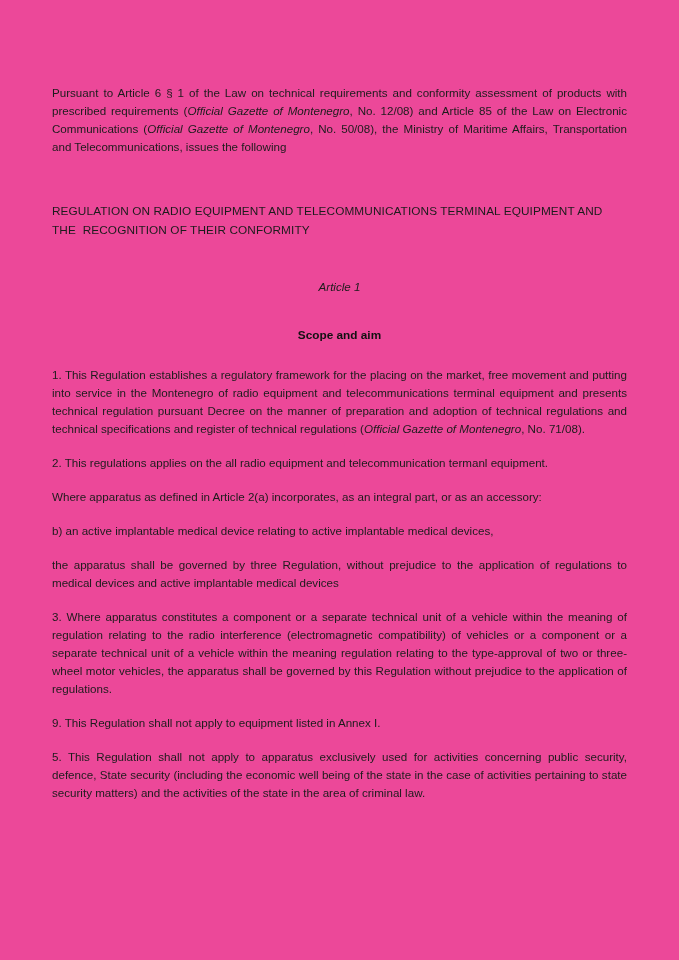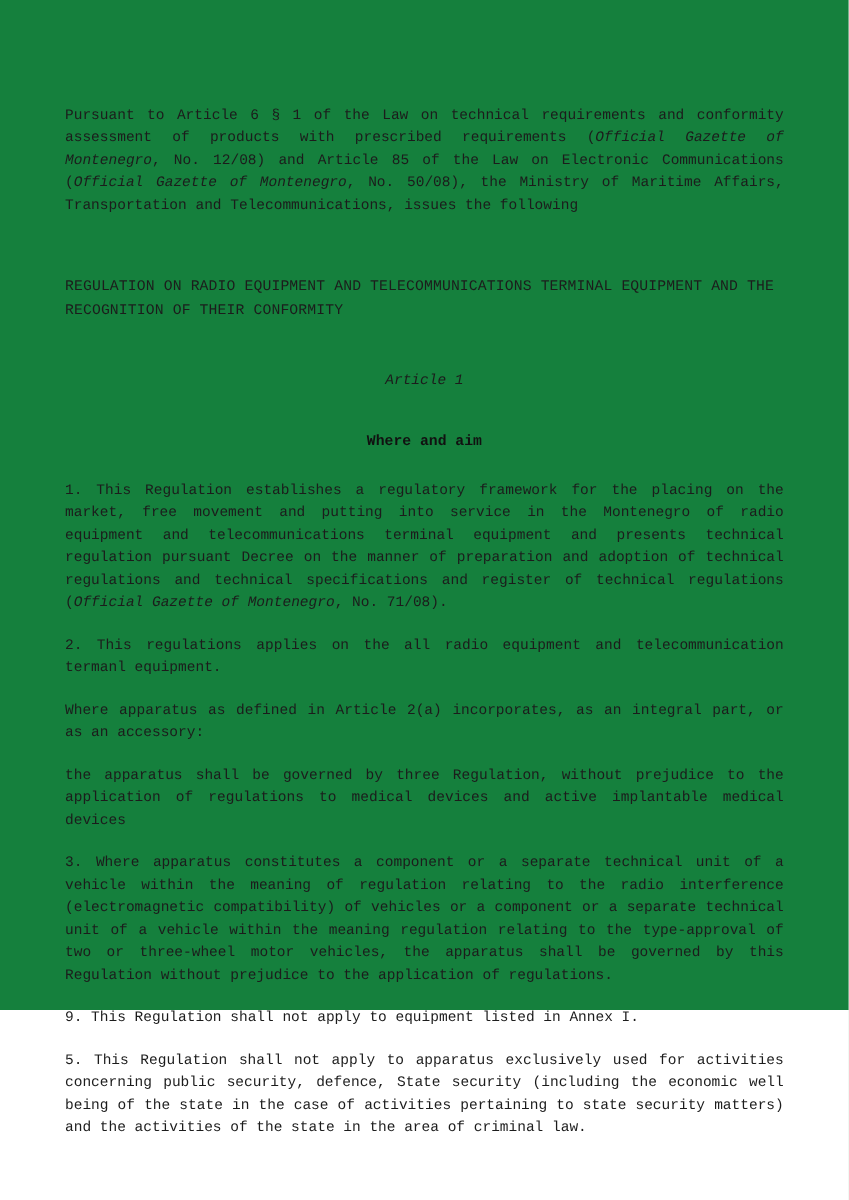--- a/index.html
+++ b/index.html
@@ -10,24 +10,23 @@
   body {
     width: 679px;
     height: 960px;
     font-family: "Liberation Sans", sans-serif;
     color: #1a1a1a;
     -webkit-font-smoothing: antialiased;
   }
   .page {
     position: relative;
     width: 679px;
-    height: 808px;
-    background: #15803d;
+    height: 960px;
+    background: #ec4899;
     box-sizing: border-box;
-    font-family: Liberation Mono, monospace;
   }
   .content {
     position: absolute;
     left: 52px;
     top: 84px;
     width: 575px;
   }
   p.para {
     margin: 0 0 16px 0;
     font-size: 11.6px;
@@ -80,31 +79,32 @@
     <div class="spacer-lg"></div>
 
     <h1 class="doc-title">REGULATION ON RADIO EQUIPMENT AND TELECOMMUNICATIONS TERMINAL EQUIPMENT AND THE  RECOGNITION OF THEIR CONFORMITY</h1>
 
     <div class="spacer-lg"></div>
 
     <p class="article-label">Article 1</p>
 
     <div class="spacer-md"></div>
 
-    <h2 class="section-heading">Where and aim</h2>
+    <h2 class="section-heading">Scope and aim</h2>
 
     <div class="spacer-md"></div>
 
     <p class="para"><span>1. This Regulation establishes a regulatory framework for the placing on the market, free movement and putting into service in the Montenegro of radio equipment and telecommunications terminal equipment and presents technical regulation pursuant Decree on the manner of preparation and adoption of technical regulations and technical specifications and register of technical regulations (</span><em class="cite">Official Gazette of Montenegro</em><span>, No. 71/08).</span></p>
 
     <p class="para">2. This regulations applies on the all radio equipment and telecommunication termanl equipment.</p>
 
     <p class="para">Where apparatus as defined in Article 2(a) incorporates, as an integral part, or as an accessory:</p>
 
 
+    <p class="para">b) an active implantable medical device relating to active implantable medical devices,</p>
 
     <p class="para">the apparatus shall be governed by three Regulation, without prejudice to the application of regulations to medical devices and active implantable medical devices</p>
 
     <p class="para">3. Where apparatus constitutes a component or a separate technical unit of a vehicle within the meaning of regulation relating to the radio interference (electromagnetic compatibility) of vehicles or a component or a separate technical unit of a vehicle within the meaning  regulation relating to the type-approval of two or three-wheel motor vehicles, the apparatus shall be governed by this Regulation without prejudice to the application of regulations.</p>
 
     <p class="para">9. This Regulation shall not apply to equipment listed in Annex I.</p>
 
     <p class="para">5. This Regulation shall not apply to apparatus exclusively used for activities concerning public security, defence, State security (including the economic well being of the state in the case of activities pertaining to state security matters) and the activities of the state in the area of criminal law.</p>
 
   </div>

